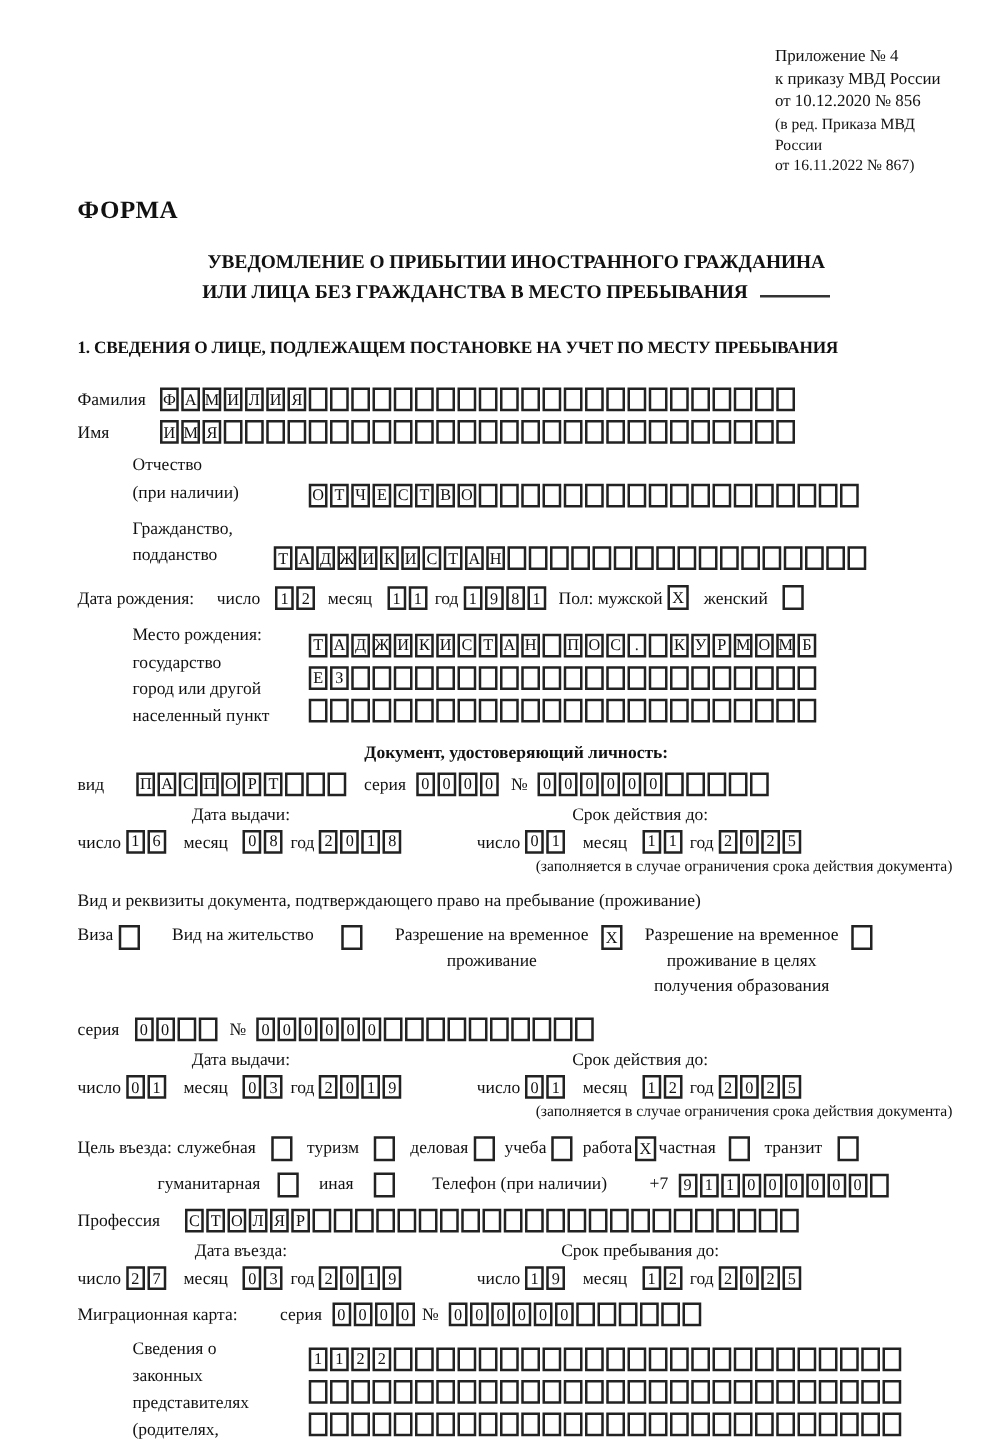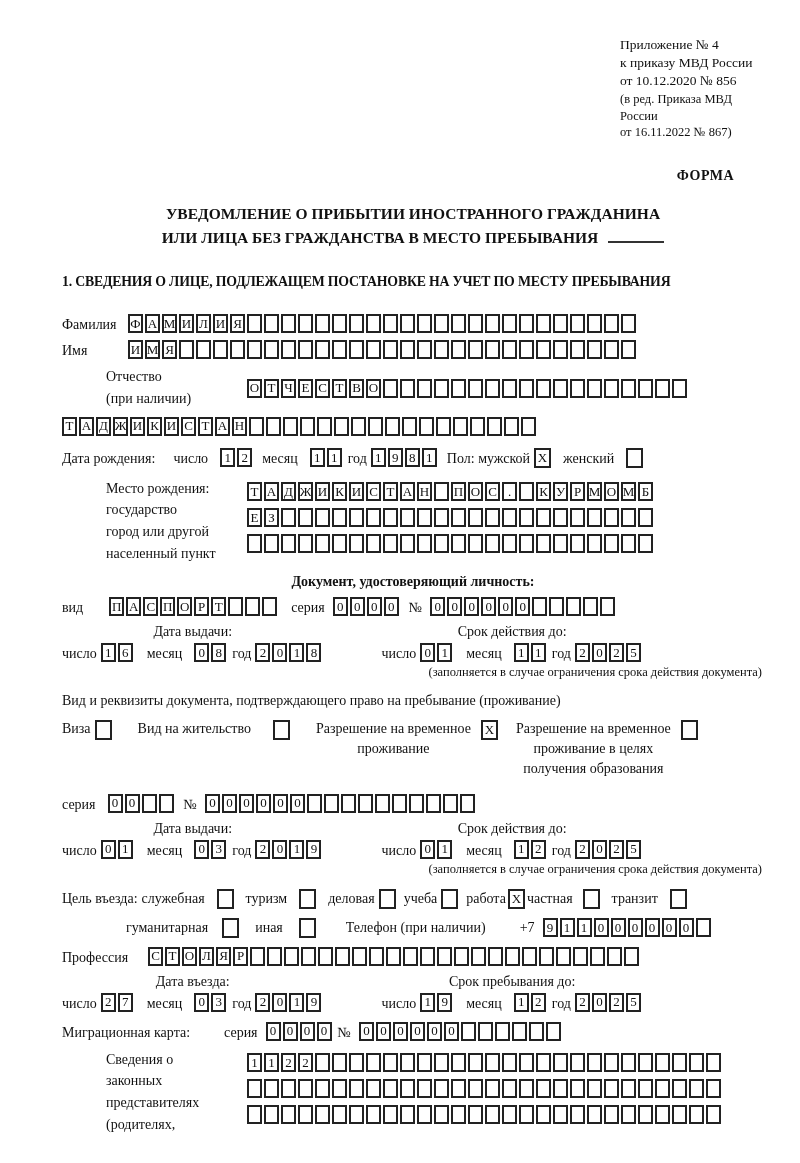--- a/index.html
+++ b/index.html
@@ -2,28 +2,28 @@
 <html><head>
 <meta charset="utf-8">
 <style>
   * { box-sizing: border-box; }
   html,body { margin:0; padding:0; background:#fff; }
   body { width:800px; font-family:"Liberation Serif","DejaVu Serif",serif; color:#111; }
   .page { width:800px; height:1163px; padding:36px 36px 10px 62px; overflow:hidden; position:relative; }
 
   .appendix { margin-left:558px; font-size:13.5px; line-height:1.35; }
   .appendix .ed { font-size:12.5px; }
-  .forma { text-align:right; margin-right:30px; margin-top:27px; font-weight:bold; font-size:14px; letter-spacing:.5px; }
+  .forma { margin-right:30px; margin-top:16px; font-weight:bold; font-size:20px; letter-spacing:.5px; }
 
   .title { text-align:center; font-weight:bold; font-size:15.5px; margin-top:18px; line-height:1.55; }
   .uline { display:inline-block; width:56px; border-bottom:2px solid #333; height:1px; margin-left:10px; vertical-align:baseline; }
 
   .sect { font-weight:bold; font-size:13.8px; margin-top:24px; letter-spacing:-0.2px; }
 
-  .frow { display:flex; align-items:center; margin-top:7px; }
+  .frow { display:flex; align-items:flex-end; margin-top:7px; }
   .lbl { font-size:14px; flex:none; padding-top:3px; }
   .lblcol { flex:none; font-size:14px; line-height:1.55;margin-left:44px; }
   .w66 { width:66px; } .w140 { width:141px; } .w112 { width:113px; } .w86 { width:86px; }
 
   .cells { display:inline-flex; flex:none; }
   .cell { display:inline-flex; flex:none; align-items:center; justify-content:center;
           width:15px; height:19px; border:2px solid #222; margin-right:2px;
           font-size:13px; font-family:"Liberation Serif",serif; }
   .cb .cell { width:17px; height:20px; margin-right:0; }
   .cellcol .cells { display:flex; margin-bottom:7px; }
@@ -174,20 +174,24 @@
         <span class="cell"></span>
         <span class="cell"></span>
         <span class="cell"></span>
         <span class="cell"></span>
         <span class="cell"></span>
         <span class="cell"></span>
       </span>
   </div>
 
   <div class="frow">
+    <div class="lblcol w112">
+      <div>Гражданство,</div>
+      <div>подданство</div>
+    </div>
     <span class="cells">
         <span class="cell">Т</span>
         <span class="cell">А</span>
         <span class="cell">Д</span>
         <span class="cell">Ж</span>
         <span class="cell">И</span>
         <span class="cell">К</span>
         <span class="cell">И</span>
         <span class="cell">С</span>
         <span class="cell">Т</span>

